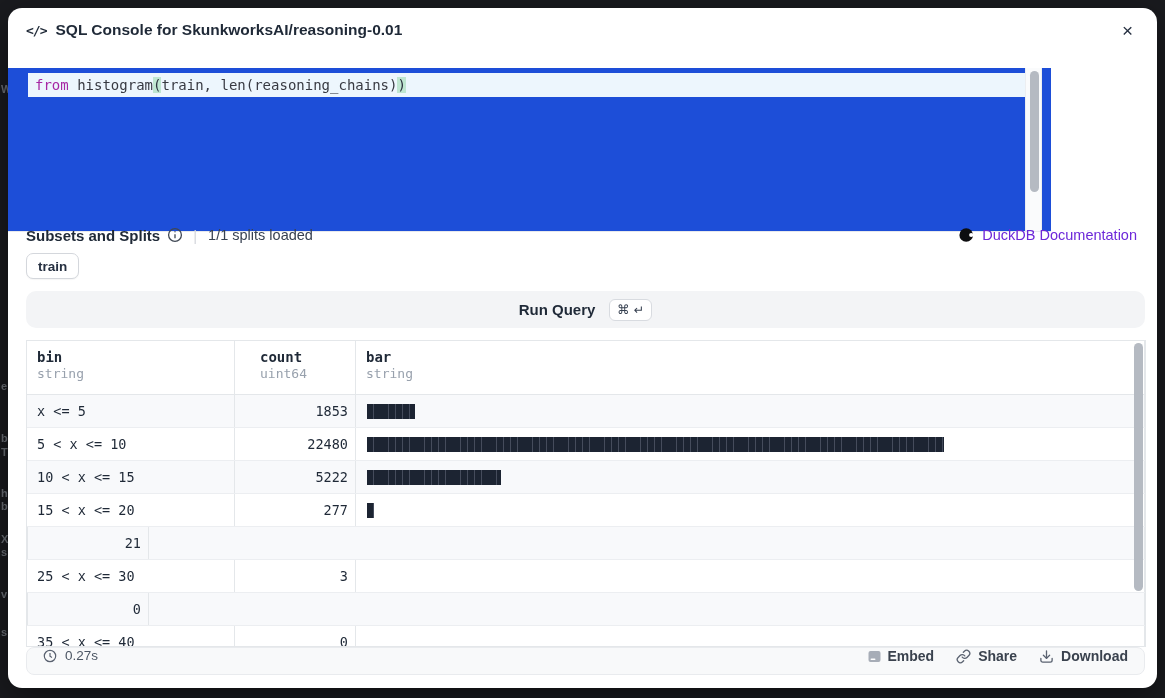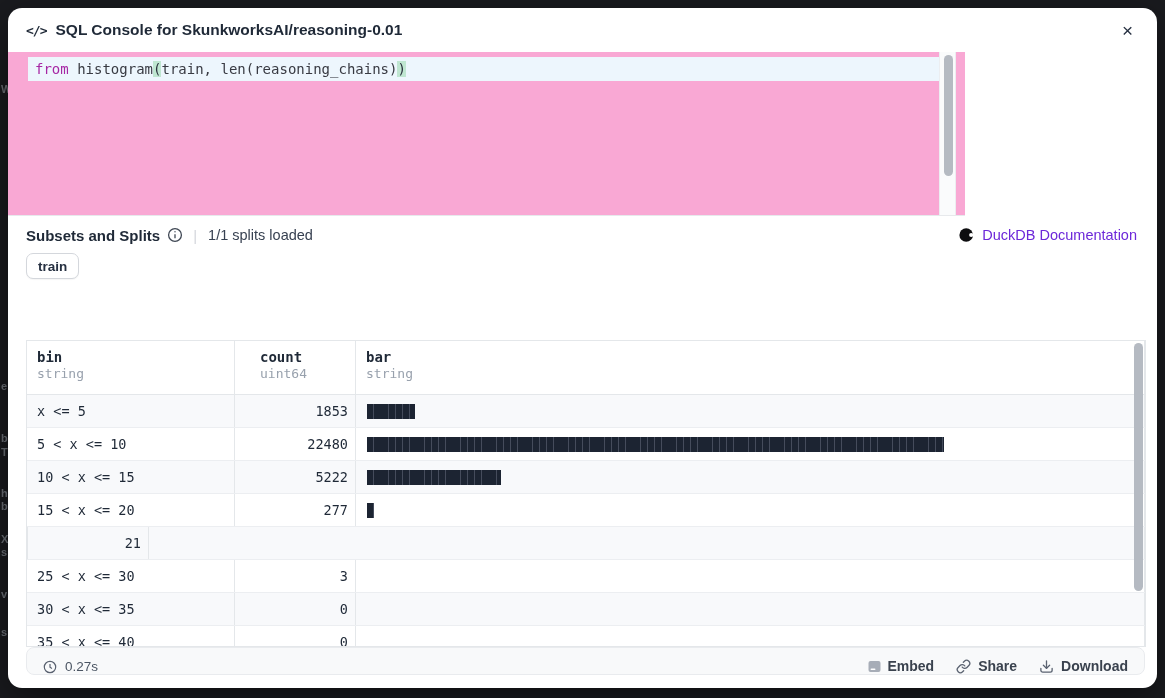--- a/index.html
+++ b/index.html
@@ -12,21 +12,21 @@
   .modal { position:absolute; left:8px; top:8px; width:1149px; height:680px; background:#ffffff;
            border-radius:14px; overflow:hidden; z-index:1; box-shadow:0 12px 44px rgba(0,0,0,.5); }
 
   
   .hdr { height:44px; display:flex; align-items:center; padding:0 18px; }
   .code-ico { font-family:"DejaVu Sans Mono", monospace; font-size:13px; font-weight:bold; color:#1f2937; margin-right:9px; letter-spacing:-1px; }
   .hdr-title { font-size:15.5px; font-weight:bold; color:#1f2937; flex:1; }
   .close-btn { font-size:19px; color:#273142; cursor:pointer; line-height:1; padding:2px 6px; }
 
   
-  .editor { position:absolute; left:0; top:44px; width:957px; height:164px; border-bottom:1px solid #e7e9ec; background:#f9a8d4; }
+  .editor { position:absolute; left:0; top:60px; width:1043px; height:164px; border-bottom:1px solid #e7e9ec; background:#1d4ed8; }
   .ed-line { position:absolute; left:20px; right:26px; top:5px; height:24px; background:#edf6fd; display:flex; align-items:center; }
   .ed-code { font-family:"DejaVu Sans Mono", monospace; font-size:14px; color:#383a42; padding-left:7px; white-space:pre; }
   .tok-keyword { color:#a626a4; }
   .tok-plain { color:#383a42; }
   .tok-bracket { background:#bfe6d1; color:#2d3440; }
   .ed-gutter { position:absolute; right:9px; top:0; bottom:0; width:17px; border-left:1px solid #eceef1; border-right:1px solid #eceef1; background:#fafbfc; }
   .ed-thumb { position:absolute; left:4px; top:3px; width:9px; height:121px; background:#b5bac2; border-radius:5px; }
 
   
   .meta { position:absolute; left:0; top:214px; width:1149px; height:26px; display:flex; align-items:center; padding:0 20px 0 18px; }
@@ -61,21 +61,21 @@
   .c-bar   { flex:1; border-left:1px solid #e4e7ea; border-right:1px solid #e4e7ea; padding-left:11px; display:flex; align-items:center; }
   .thead .c-bin { align-items:flex-start; display:block; }
   .thead .c-count { display:block; text-align:left; border-left:1px solid #e4e7ea; padding-left:25px; }
   .thead .c-bar { display:block; border-right:1px solid #e4e7ea; }
   .thead .c-bar .hname, .thead .c-bar .htype { padding-left:0; }
   .bar { height:15px; background:repeating-linear-gradient(to right, #1c2432 0px, #1c2432 6.35px, #454c5c 6.35px, #454c5c 7.2px); }
   .tbl-thumb { position:absolute; right:2px; top:2px; width:9px; height:248px; background:#b5bac2; border-radius:5px; }
 
   
   .ftr { position:absolute; left:18px; top:639px; width:1119px; height:28px; background:#f8f9fa; border:1px solid #e9ebee;
-         border-radius:8px; display:flex; align-items:flex-end; padding:0 16px; }
+         border-radius:8px; display:flex; align-items:flex-start; padding:0 16px; }
   .ftr-time { display:flex; align-items:center; gap:8px; font-size:13.5px; color:#4b5563; }
   .ftr-spacer { flex:1; }
   .ftr-actions { display:flex; align-items:center; gap:22px; }
   .ftr-act { display:flex; align-items:center; gap:7px; font-size:14px; color:#3a424e; cursor:pointer;font-weight:bold; }
   svg { display:block; }
 </style>
 </head>
 <body>
 
 <div id="frags">
@@ -126,20 +126,24 @@
         <circle cx="12.2" cy="8" r="2.1" fill="#ffffff"></circle>
       </svg>
       <span>DuckDB Documentation</span>
     </span>
   </div>
 
   <div class="chip">
     <span>train</span>
   </div>
 
+  <div class="runq">
+    <span class="runq-label">Run Query</span>
+    <span class="kbd">⌘ ↵</span>
+  </div>
 
   <div class="tbl">
     <div class="thead">
       <div class="hcell c-bin">
         <div class="hname">bin</div>
         <div class="htype">string</div>
       </div>
       <div class="hcell c-count">
         <div class="hname">count</div>
         <div class="htype">uint64</div>
@@ -181,21 +185,20 @@
         <div class="trow alt">
           <div class="c-count">21</div>
           <div class="c-bar"></div>
         </div>
         <div class="trow">
           <div class="c-bin">25 &lt; x &lt;= 30</div>
           <div class="c-count">3</div>
           <div class="c-bar"></div>
         </div>
         <div class="trow alt">
-          <div class="c-bin">30 &lt; x &lt;= 35</div>
           <div class="c-count">0</div>
           <div class="c-bar"></div>
         </div>
         <div class="trow">
           <div class="c-bin">35 &lt; x &lt;= 40</div>
           <div class="c-count">0</div>
           <div class="c-bar"></div>
         </div>
       </div>
     <div class="tbl-thumb"></div>

